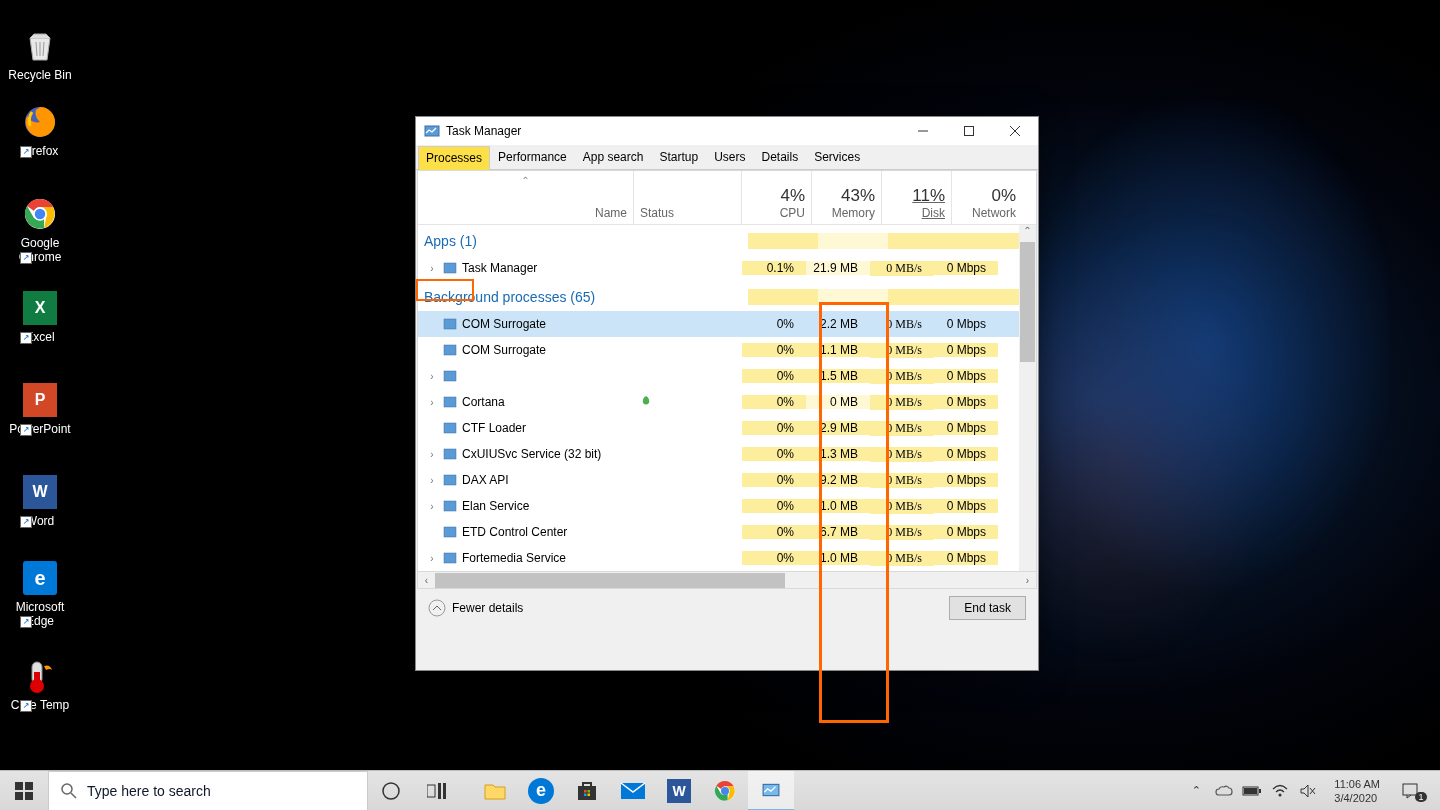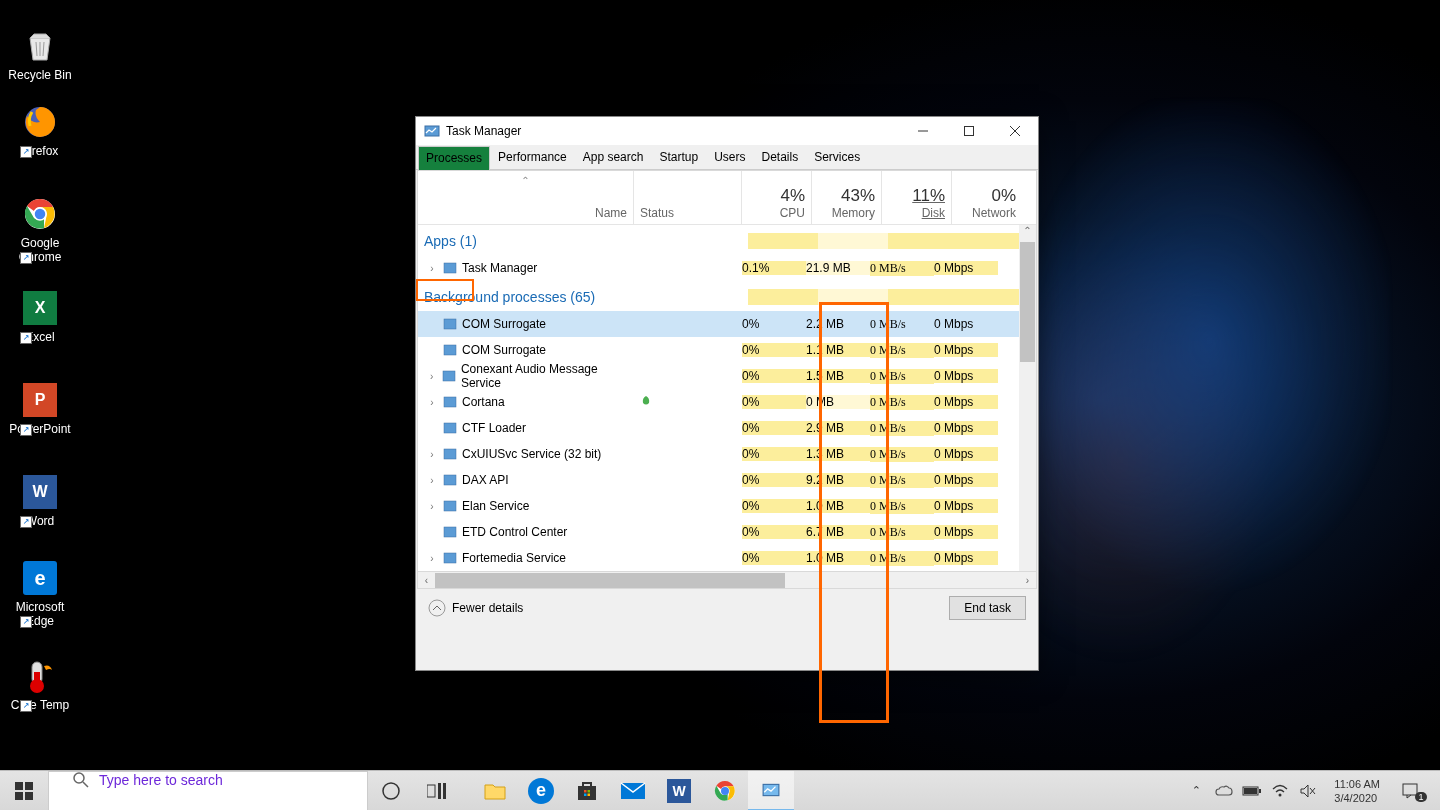--- a/index.html
+++ b/index.html
@@ -36,21 +36,21 @@
     .titlebar { height: 28px; display: flex; align-items: center; padding-left: 8px; background: #fff; }
     .titlebar-icon { width: 16px; height: 16px; margin-right: 6px; }
     .titlebar-title { font-size: 12px; flex: 1; }
     .titlebar-btn { width: 46px; height: 28px; display: flex; align-items: center; justify-content: center; cursor: pointer; }
     
     .menubar { height: 22px; padding: 0 8px; display: flex; gap: 4px; font-size: 12px; background: #fff; }
     .menubar span { padding: 3px 6px; cursor: pointer; }
     
     .tabs { height: 25px; display: flex; font-size: 12px; background: #f0f0f0; border-bottom: 1px solid #ccc; padding-left: 2px;}
     .tab { padding: 4px 7px; cursor: pointer; border: 1px solid transparent; border-bottom:none; background:#f0f0f0; }
-    .tab.active { background: #15803d; border-color: #ccc; position: relative; top: 1px; }
+    .tab.active { background: #fde047; border-color: #ccc; position: relative; top: 1px; }
     
     .table-container { background: #fff; height: 419px; position: relative; overflow: hidden; border: 1px solid #d9d9d9; margin: 0 1px; }
     .column-headers { height: 54px; display: flex; border-bottom: 1px solid #e5e5e5; font-size: 12px; color: #666; }
     .col { border-right: 1px solid #e5e5e5; padding: 4px 6px; display: flex; flex-direction: column; justify-content: flex-end; }
     .col .pct { font-size: 17px; color: #333; text-align: right; }
     .col .lbl { text-align: right; font-size: 12px; }
     .col-name { width: 216px; justify-content: space-between; }
     .col-name .sort-arrow { text-align: center; color: #888; font-size:10px;}
     .col-name .lbl { text-align: right; }
     .col-status { width: 108px; }
@@ -60,21 +60,21 @@
     .col-disk { width: 70px; text-decoration: underline; }
     .col-net { width: 70px; border-right: none; }
     
     .mem-bright { background: #fdf7ce; }
     
     .table-body { font-size: 12px; overflow-y: auto; height: 365px; }
     .group-header { padding: 8px 6px 6px; color: #1a6bb5; font-size: 14px; display: flex; }
     .row { height: 26px; display: flex; align-items: center; }
     .row .cell-name { width: 216px; padding-left: 8px; display: flex; align-items: center; gap: 4px; }
     .row .cell-status { width: 108px; padding-left: 6px; }
-    .row .cell { width: 64px; padding-right: 12px; }
+    .row .cell { width: 64px; text-align: right; padding-right: 12px; }
     .row .cell-cpu { background: #fcee9c; }
     .row .cell-mem-light { background: #fff8d5; }
     .row .cell-mem { background: #fcee9c; }
     .row .cell-disk { background: #fcee9c; font-family: Liberation Serif, serif; }
     .row .cell-net { background: #fcee9c; }
     .row.selected { background: #cce4f7; }
     .row.selected .cell { background: #cce4f7 !important; }
     .group-header .gh-cpu { width: 70px; background: #fcee9c; }
     .group-header .gh-mem { width: 70px; background: #fff8d5; }
     .group-header .gh-disk { width: 70px; background: #fcee9c; }
@@ -107,21 +107,21 @@
     .vscroll-thumb { width: 15px; margin: 0 1px; background: #c2c2c2; height: 120px; }
     
     
     .taskbar {
       position: absolute; bottom: 0; left: 0; width: 100%; height: 40px;
       background: linear-gradient(to bottom, #e4e4e4, #d8d8d8);
       display: flex; align-items: center; z-index: 100;
       border-top: 1px solid #bbb;
     }
     .start-btn { width: 48px; height: 40px; display: flex; align-items: center; justify-content: center; cursor: pointer; }
-    .search-box { width: 320px; height: 40px; background: #fff; border: 1px solid #ccc; display: flex; padding: 0 24px; font-size: 14px; color: #6d28d9; gap: 10px; }
+    .search-box { width: 320px; height: 40px; background: #fff; border: 1px solid #ccc; display: flex; align-items: center; padding: 0 12px; font-size: 14px; color: #0f172a; gap: 10px; }
     .task-icon { width: 46px; height: 40px; display: flex; align-items: center; justify-content: center; cursor: pointer; }
     .task-icon.active-app { border-bottom: 2px solid #76b9ed; background: rgba(255,255,255,0.5); }
     .systray { margin-left: auto; display: flex; align-items: center; gap: 8px; padding-right: 4px; font-size: 11px; color: #333; }
     .systray-icon { width: 20px; height: 20px; display:flex; align-items:center; justify-content:center; cursor:pointer;}
     .clock { text-align: left; line-height: 14px; padding: 0 8px; cursor:pointer;}
     .notif { width: 40px; height:40px; display:flex; align-items:center; justify-content:center; cursor:pointer;}
   </style>
 </head>
 <body>
 
@@ -330,21 +330,20 @@
     <div class="cell cell-net">0 Mbps</div>
   </div>
         <div class="row">
     <div class="cell-name">
             <span class="expand">›</span>
             <span class="proc-icon">
               <svg width="14" height="14">
                 <rect x="1" y="2" width="12" height="10" fill="#5b9bd5" stroke="#3a6ea5" stroke-width="0.5"></rect>
               </svg>
             </span>
-            <span>Conexant Audio Message Service</span>
           </div>
     <div class="cell-status"></div>
     <div class="cell cell-cpu">0%</div>
     <div class="cell cell-mem">1.5 MB</div>
     <div class="cell cell-disk">0 MB/s</div>
     <div class="cell cell-net">0 Mbps</div>
   </div>
         <div class="row">
     <div class="cell-name">
             <span class="expand">›</span>

